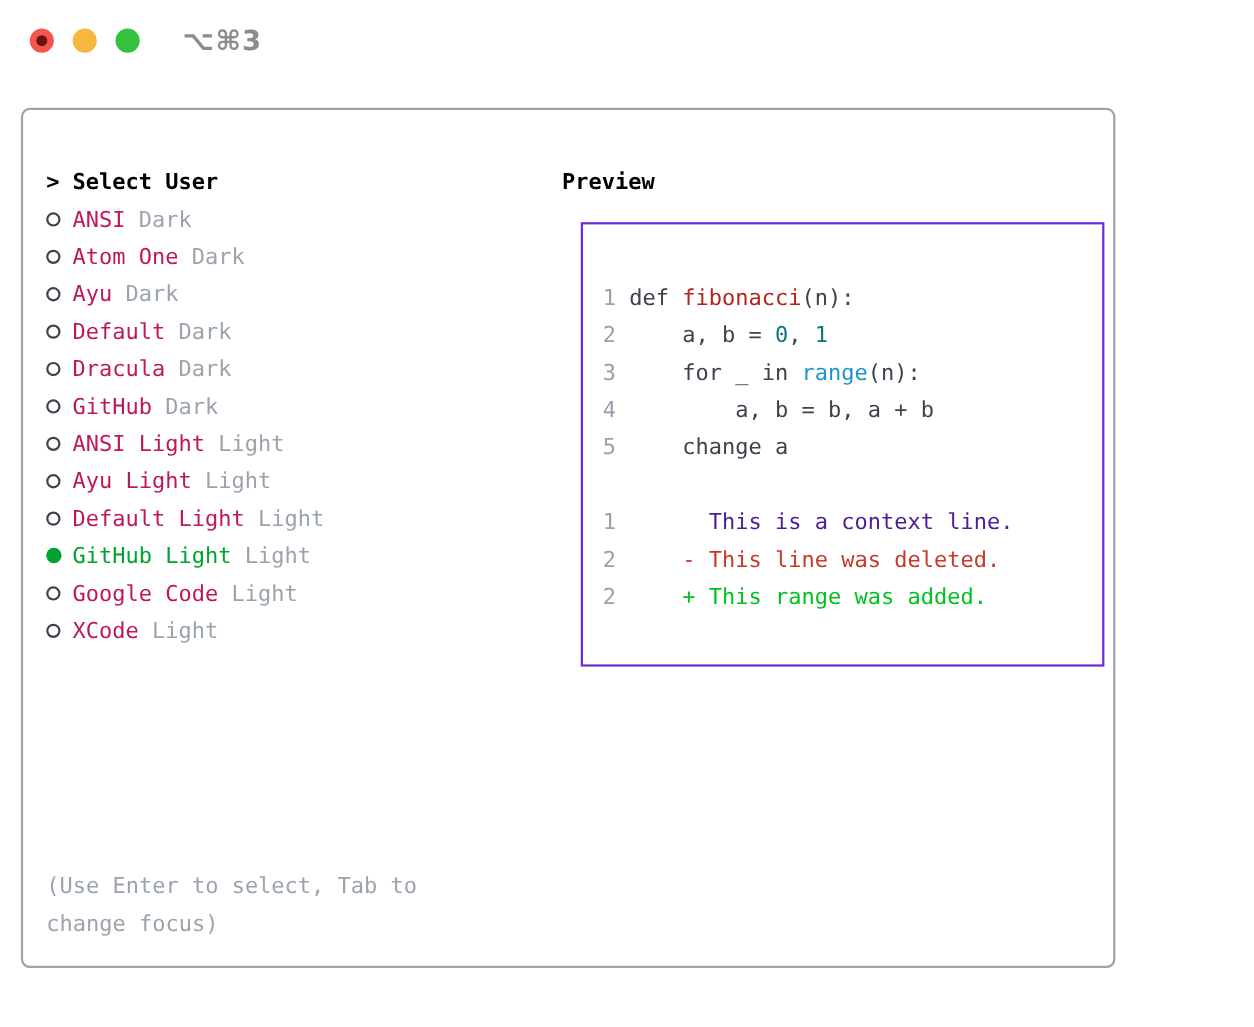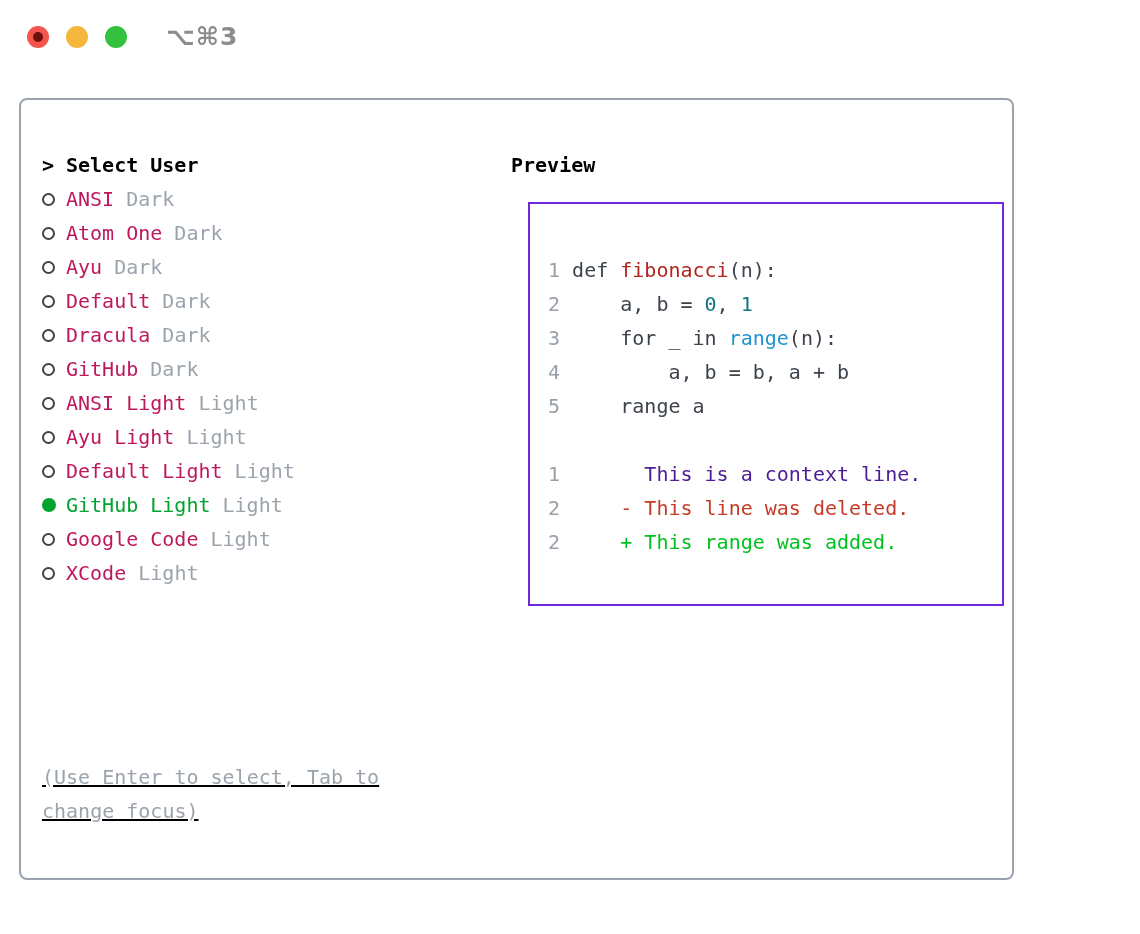--- a/index.html
+++ b/index.html
@@ -38,21 +38,21 @@
     position: absolute; left: 19px; top: 98px;
     width: 995px; height: 782px;
     border: 2px solid #9aa3ae; border-radius: 8px;
     box-sizing: border-box; background: #ffffff;
   }
 
   
   .rows { position: absolute; left: 21px; }
   #theme-rows { top: 48px; }
   #apply-rows { top: 524px; }
-  #hint-rows  { top: 660px; text-decoration: underline; }
+  #hint-rows  { top: 688px; }
   .row {
     display: flex; align-items: center;
     height: 34px; line-height: 34px;
     font-size: 20px; white-space: pre;
   }
   .gutter { display: inline-flex; align-items: center; width: 24px; flex: 0 0 24px; }
   .radio {
     width: 13px; height: 13px; border-radius: 50%;
     border: 2px solid #3d434c; box-sizing: border-box;
   }
@@ -129,21 +129,21 @@
     </div>
 
     <div class="preview-title">Preview</div>
 
     <div class="preview-box" id="preview-box">
 
     <div class="code-line"><span style="color: rgb(152, 160, 170);">1 </span><span style="color: rgb(61, 67, 76);">def </span><span style="color: rgb(178, 36, 29);">fibonacci</span><span style="color: rgb(61, 67, 76);">(n):</span></div>
         <div class="code-line"><span style="color: rgb(152, 160, 170);">2 </span><span style="color: rgb(61, 67, 76);">    a, b = </span><span style="color: rgb(12, 117, 125);">0</span><span style="color: rgb(61, 67, 76);">, </span><span style="color: rgb(12, 117, 125);">1</span></div>
         <div class="code-line"><span style="color: rgb(152, 160, 170);">3 </span><span style="color: rgb(61, 67, 76);">    for _ in </span><span style="color: rgb(32, 147, 204);">range</span><span style="color: rgb(61, 67, 76);">(n):</span></div>
         <div class="code-line"><span style="color: rgb(152, 160, 170);">4 </span><span style="color: rgb(61, 67, 76); text-align: right;">        a, b = b, a + b</span></div>
-        <div class="code-line"><span style="color: rgb(152, 160, 170);">5 </span><span style="color: rgb(61, 67, 76);">    range a</span></div>
+        <div class="code-line"><span style="color: rgb(152, 160, 170);">5 </span><span style="color: rgb(61, 67, 76);">    change a</span></div>
         <div class="code-line"></div>
         <div class="code-line"><span style="color: rgb(152, 160, 170);">1 </span><span style="color: #4c1d95;">      This is a context line.</span></div>
         <div class="code-line"><span style="color: rgb(152, 160, 170);">2 </span><span style="color: rgb(197, 59, 40);">    - This line was deleted.</span></div>
         <div class="code-line"><span style="color: rgb(152, 160, 170);">2 </span><span style="color: rgb(0, 194, 30);">    + This range was added.</span></div>
       </div>
 
   </div>
 </div>
 
 </body></html>

